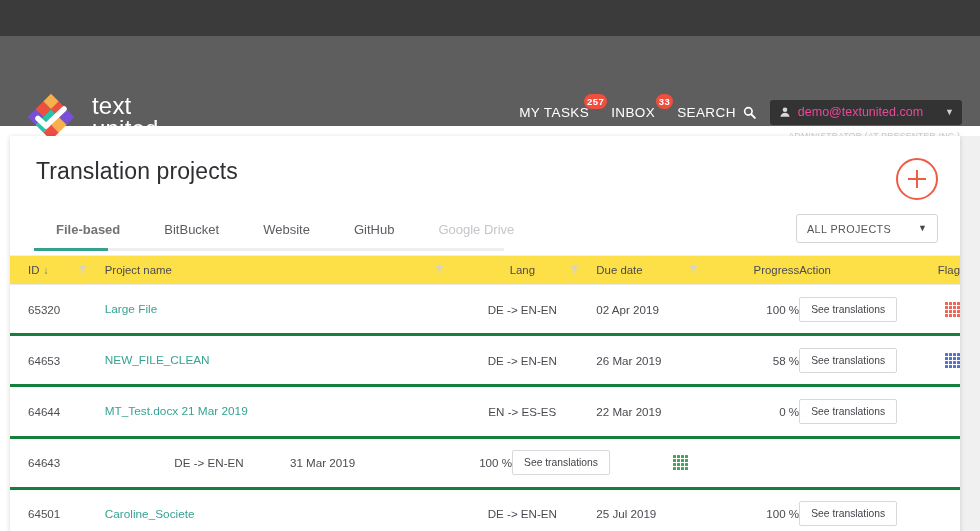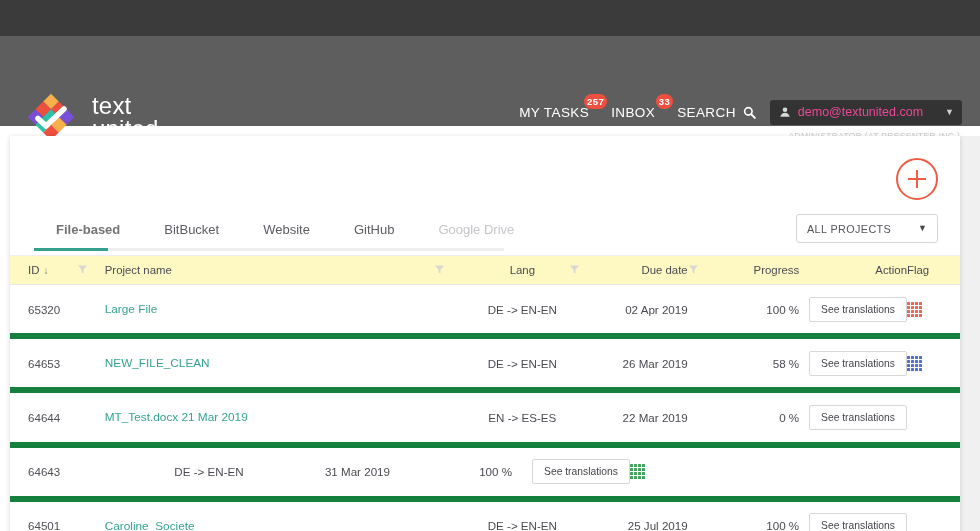--- a/index.html
+++ b/index.html
@@ -269,50 +269,50 @@
   .table {
     position: absolute;
     left: 0;
     top: 119px;
     width: 950px;
   }
   .thead {
     display: flex;
     align-items: center;
     height: 28px;
-    background: #fef9c3;
+    background: #fde047;
     border-bottom: 1px solid #e9e9e9;
     border-top: 1px solid #efefef;
   }
   .thead .th {
     font-size: 11.4px;
     color: #4a4a52;
     font-weight: 400;
     display: flex;
     align-items: center;
   }
   .row {
     display: flex;
     align-items: center;
     height: 48.2px;
-    border-bottom: 6px solid #15803d;
+    border-bottom: 3px solid #15803d;
     background: #ffffff;
   }
   .cell { font-size: 11.6px; color: #44444b; display: flex; align-items: center; }
 
   .c-id     { width: 72px; padding-left: 18px; box-sizing: border-box; }
   .c-filt1  { width: 30px; display:flex; align-items:center; }
   .c-name   { width: 360px; }
   .c-filt2  { width: 46px; display:flex; align-items:center; justify-content:flex-start;}
   .c-lang   { width: 102px; justify-content: center; }
   .c-filt3  { width: 30px; display:flex; align-items:center; }
-  .c-due    { width: 100px; justify-content: flex-end; }
+  .c-due    { width: 100px; justify-content: flex-start; }
   .c-prog   { width: 92px; justify-content: flex-end; }
-  .c-action { width: 118px; justify-content: flex-end; }
-  .c-flag   { width: 58px; justify-content: flex-start; }
+  .c-action { width: 118px; justify-content: flex-start; }
+  .c-flag   { width: 58px; justify-content: flex-end; }
 
   .row .c-id { color: #4e4e55; font-size: 11.6px; }
   .row .c-name a {
     color: #36a392;
     text-decoration: none;
     font-size: 11.8px;
     cursor: pointer;
   }
   .row .c-lang, .row .c-due, .row .c-prog { color: #4a4a52; }
 
@@ -412,20 +412,21 @@
       </div>
     </div>
 
     <div class="userrole">ADMINISTRATOR (AT PRESENTER INC.)</div>
   </div>
 
   <div class="right-edge"></div>
 
   <div class="card">
 
+    <div class="card-title">Translation projects</div>
 
     <button class="plus-btn"></button>
 
     <div class="tabs">
       <div class="tab active">File-based</div>
       <div class="tab">BitBucket</div>
       <div class="tab">Website</div>
       <div class="tab">GitHub</div>
       <div class="tab disabled">Google Drive</div>
     </div>

